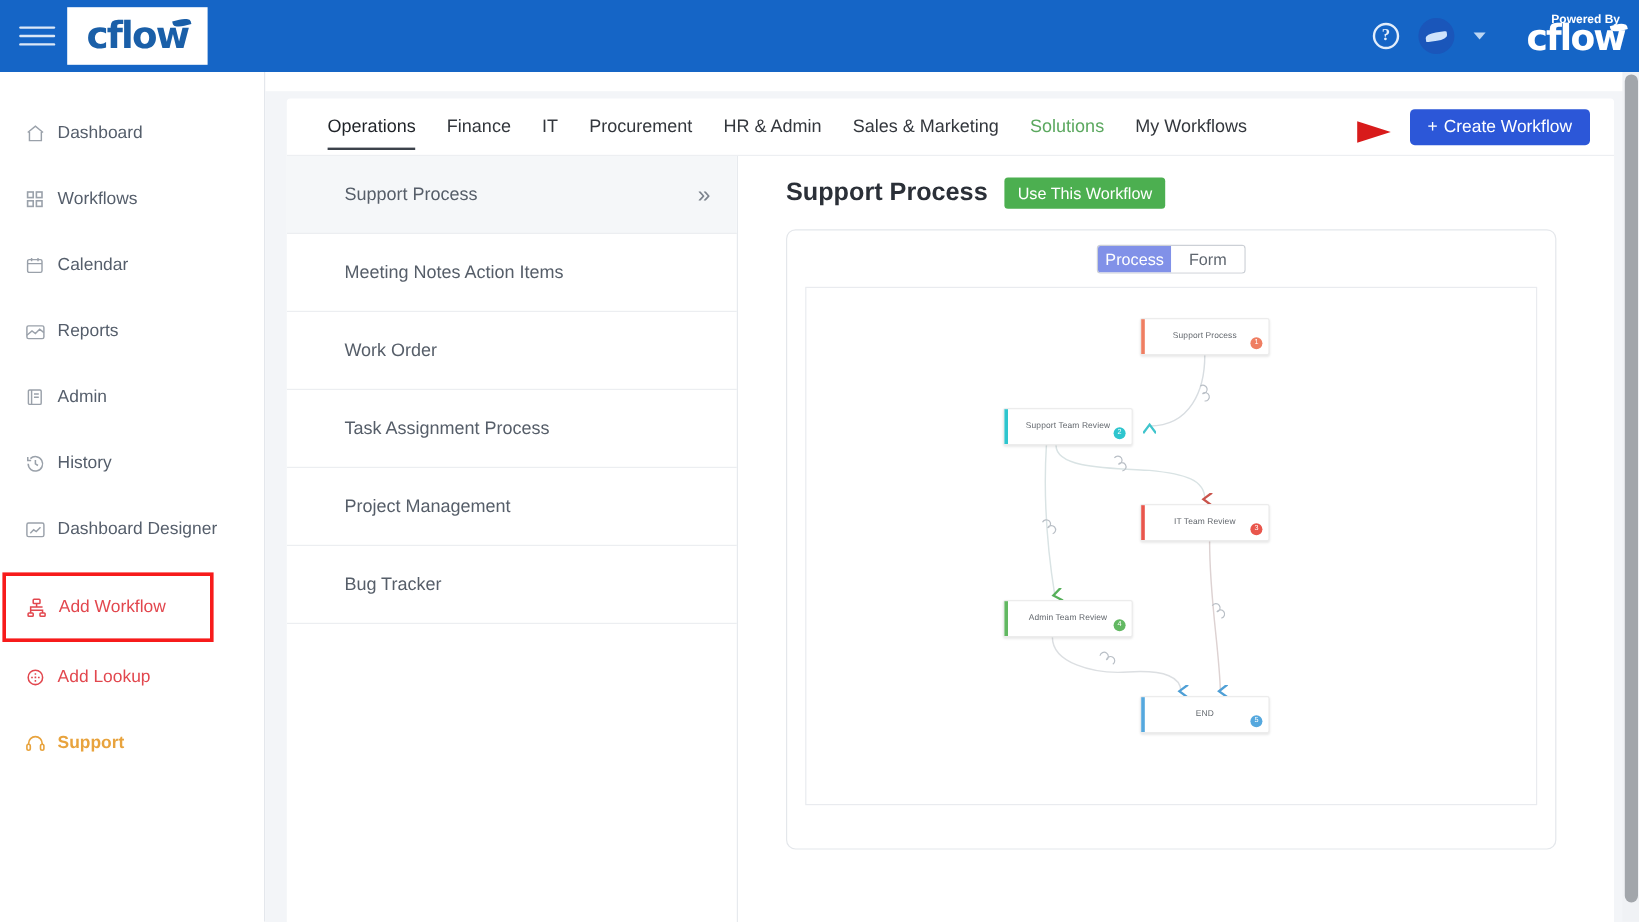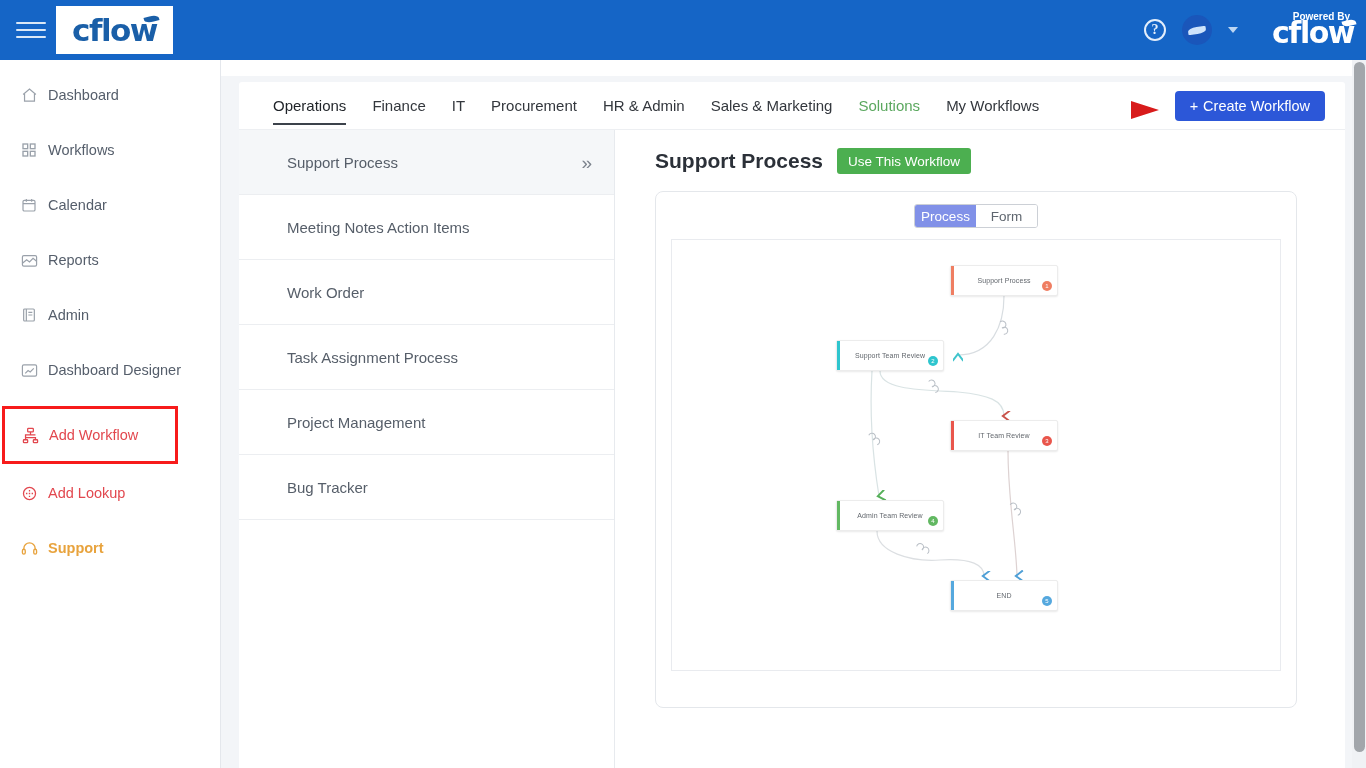--- a/index.html
+++ b/index.html
@@ -82,21 +82,21 @@
     content: ""; position: absolute; right: -2px; top: 2px;
     width: 14px; height: 6px; background: #fff;
     border-radius: 0 60% 0 60%; transform: rotate(-14deg);
   }
 
   
   #sidebar {
     position: absolute; top: 60px; left: 0;
     width: 221px; height: 708px;
     background: #ffffff; border-right: 1px solid #e4e7ec;
-    padding-top: 16px;
+    padding-top: 32px;
   }
   .nav-item {
     display: flex; align-items: center; gap: 10px;
     height: 38px; padding-left: 20px;
     font-size: 14.5px; color: #555e6b; cursor: pointer;
     margin-bottom: 17px;
   }
   .nav-item .nav-ico {
     width: 18px; height: 18px; display: flex; align-items: center; justify-content: center;
     flex: 0 0 18px;
@@ -299,20 +299,30 @@
   <div class="nav-item">
     <span class="nav-ico">
       <svg width="16" height="16" viewBox="0 0 24 24" fill="none" stroke="#9aa1aa" stroke-width="1.8">
           <rect x="4" y="3" width="16" height="18" rx="1.5"></rect>
           <path d="M8 3v18M11 8h6M11 12h6"></path>
         </svg>
     </span>
     <span>Admin</span>
   </div>
 
+  <div class="nav-item">
+    <span class="nav-ico">
+      <svg width="17" height="17" viewBox="0 0 24 24" fill="none" stroke="#9aa1aa" stroke-width="1.8">
+          <path d="M3.5 12a8.5 8.5 0 1 0 2.6-6.1"></path>
+          <path d="M3 4v4h4"></path>
+          <path d="M12 7.5V12l3 2"></path>
+        </svg>
+    </span>
+    <span>History</span>
+  </div>
 
   <div class="nav-item">
     <span class="nav-ico">
       <svg width="17" height="17" viewBox="0 0 24 24" fill="none" stroke="#9aa1aa" stroke-width="1.7">
           <rect x="2" y="4" width="20" height="16" rx="2"></rect>
           <path d="M6 16l4-4 3 2 5-5"></path>
         </svg>
     </span>
     <span>Dashboard Designer</span>
   </div>

